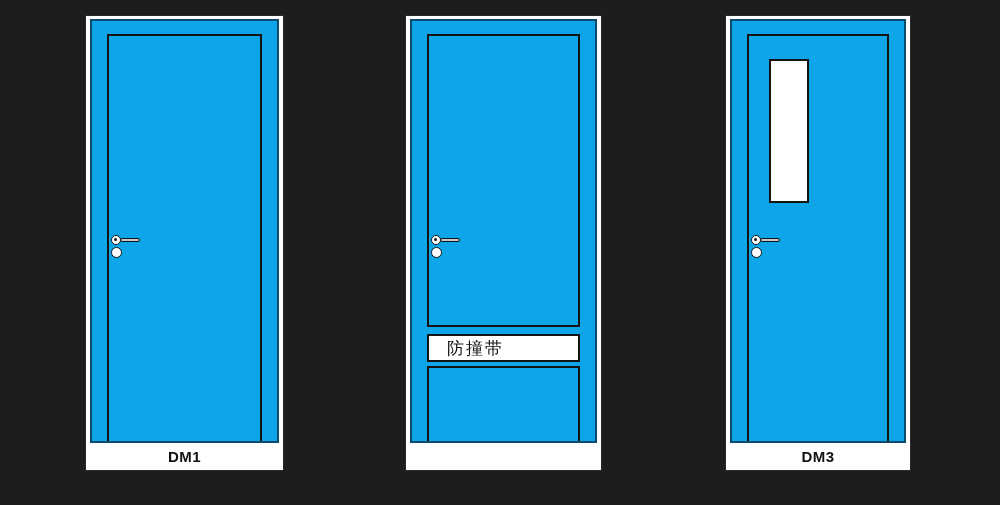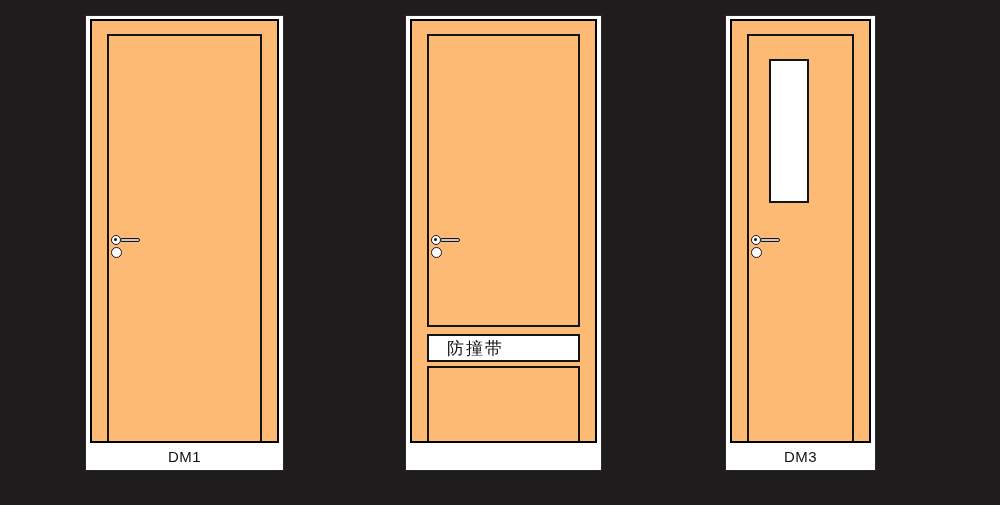--- a/index.html
+++ b/index.html
@@ -12,27 +12,27 @@
   }
   .door-unit {
     position:absolute;
     top:16px;
     height:454px;
     background:#FFFFFF;
     box-shadow:0 0 0 1px #2a2828;
   }
   #door-dm1 { left:86px;  width:197px; }
   #door-dm2 { left:406px; width:195px; }
-  #door-dm3 { left:726px; width:149px; }
+  #door-dm3 { left:726px; width:184px; }
 
   .door-frame {
     position:absolute;
     left:4px; right:4px; top:3px; bottom:27px;
-    background:#fdba74;
-    border:2px solid #000000;
+    background:#0ea5e9;
+    border:2px solid #0c4a6e;
   }
   .door-leaf {
     position:absolute;
     left:15px; right:15px; top:13px; bottom:0;
     border:2px solid #141414;
     border-bottom:none;
   }
   
   .panel-upper {
     position:absolute;
@@ -106,21 +106,21 @@
     border:1.5px solid #141414;
     border-radius:50%;
   }
   .door-label {
     position:absolute;
     left:0; right:0; bottom:0;
     height:27px;
     line-height:27px;
     text-align:center;
     font-size:15px;
-    font-weight:normal;
+    font-weight:bold;
     color:#111111;
     letter-spacing:0.5px;
   }
 </style>
 </head>
 <body>
 
 <div class="door-unit" id="door-dm1">
   <div class="door-frame">
     <div class="door-leaf">

